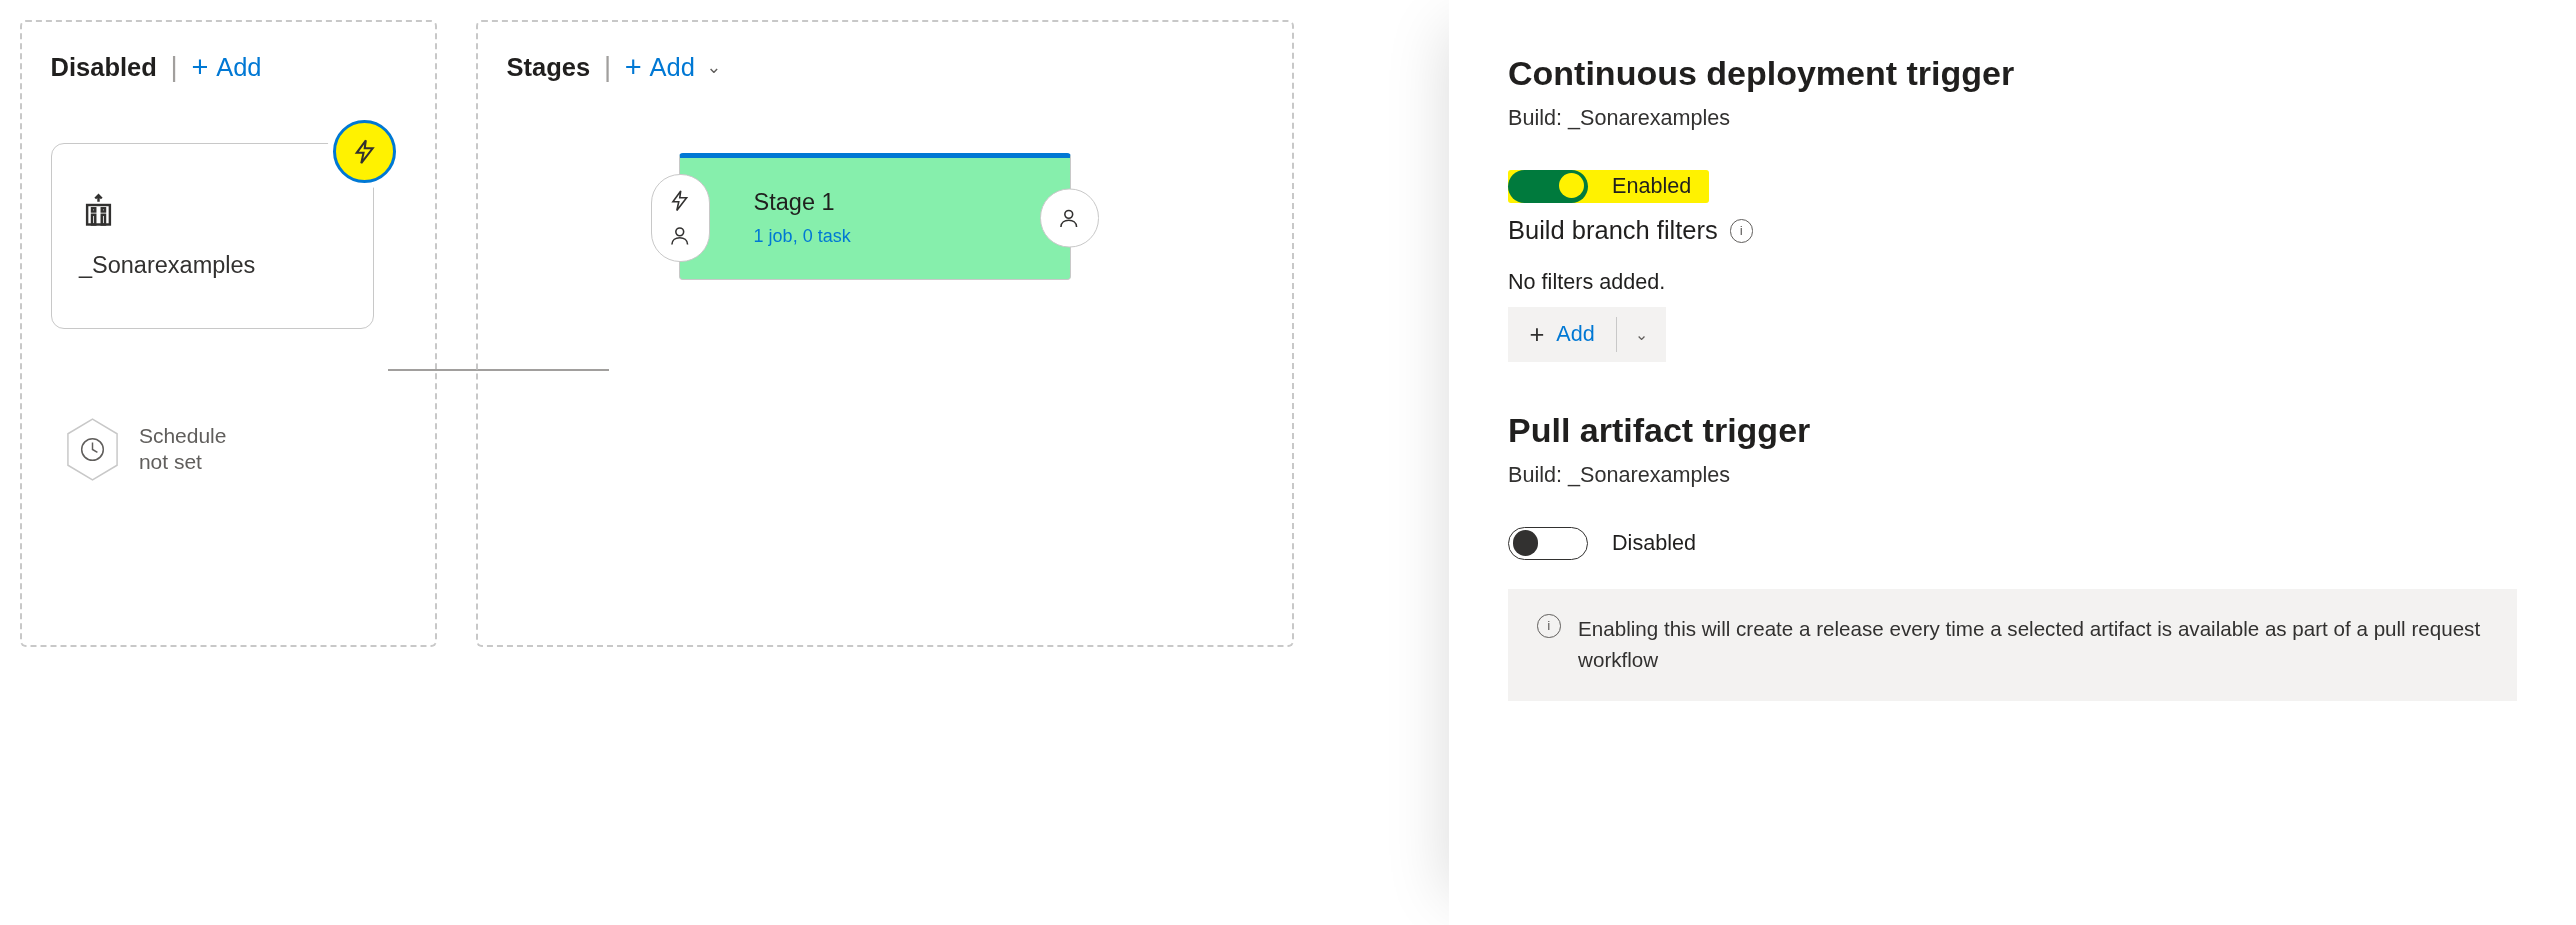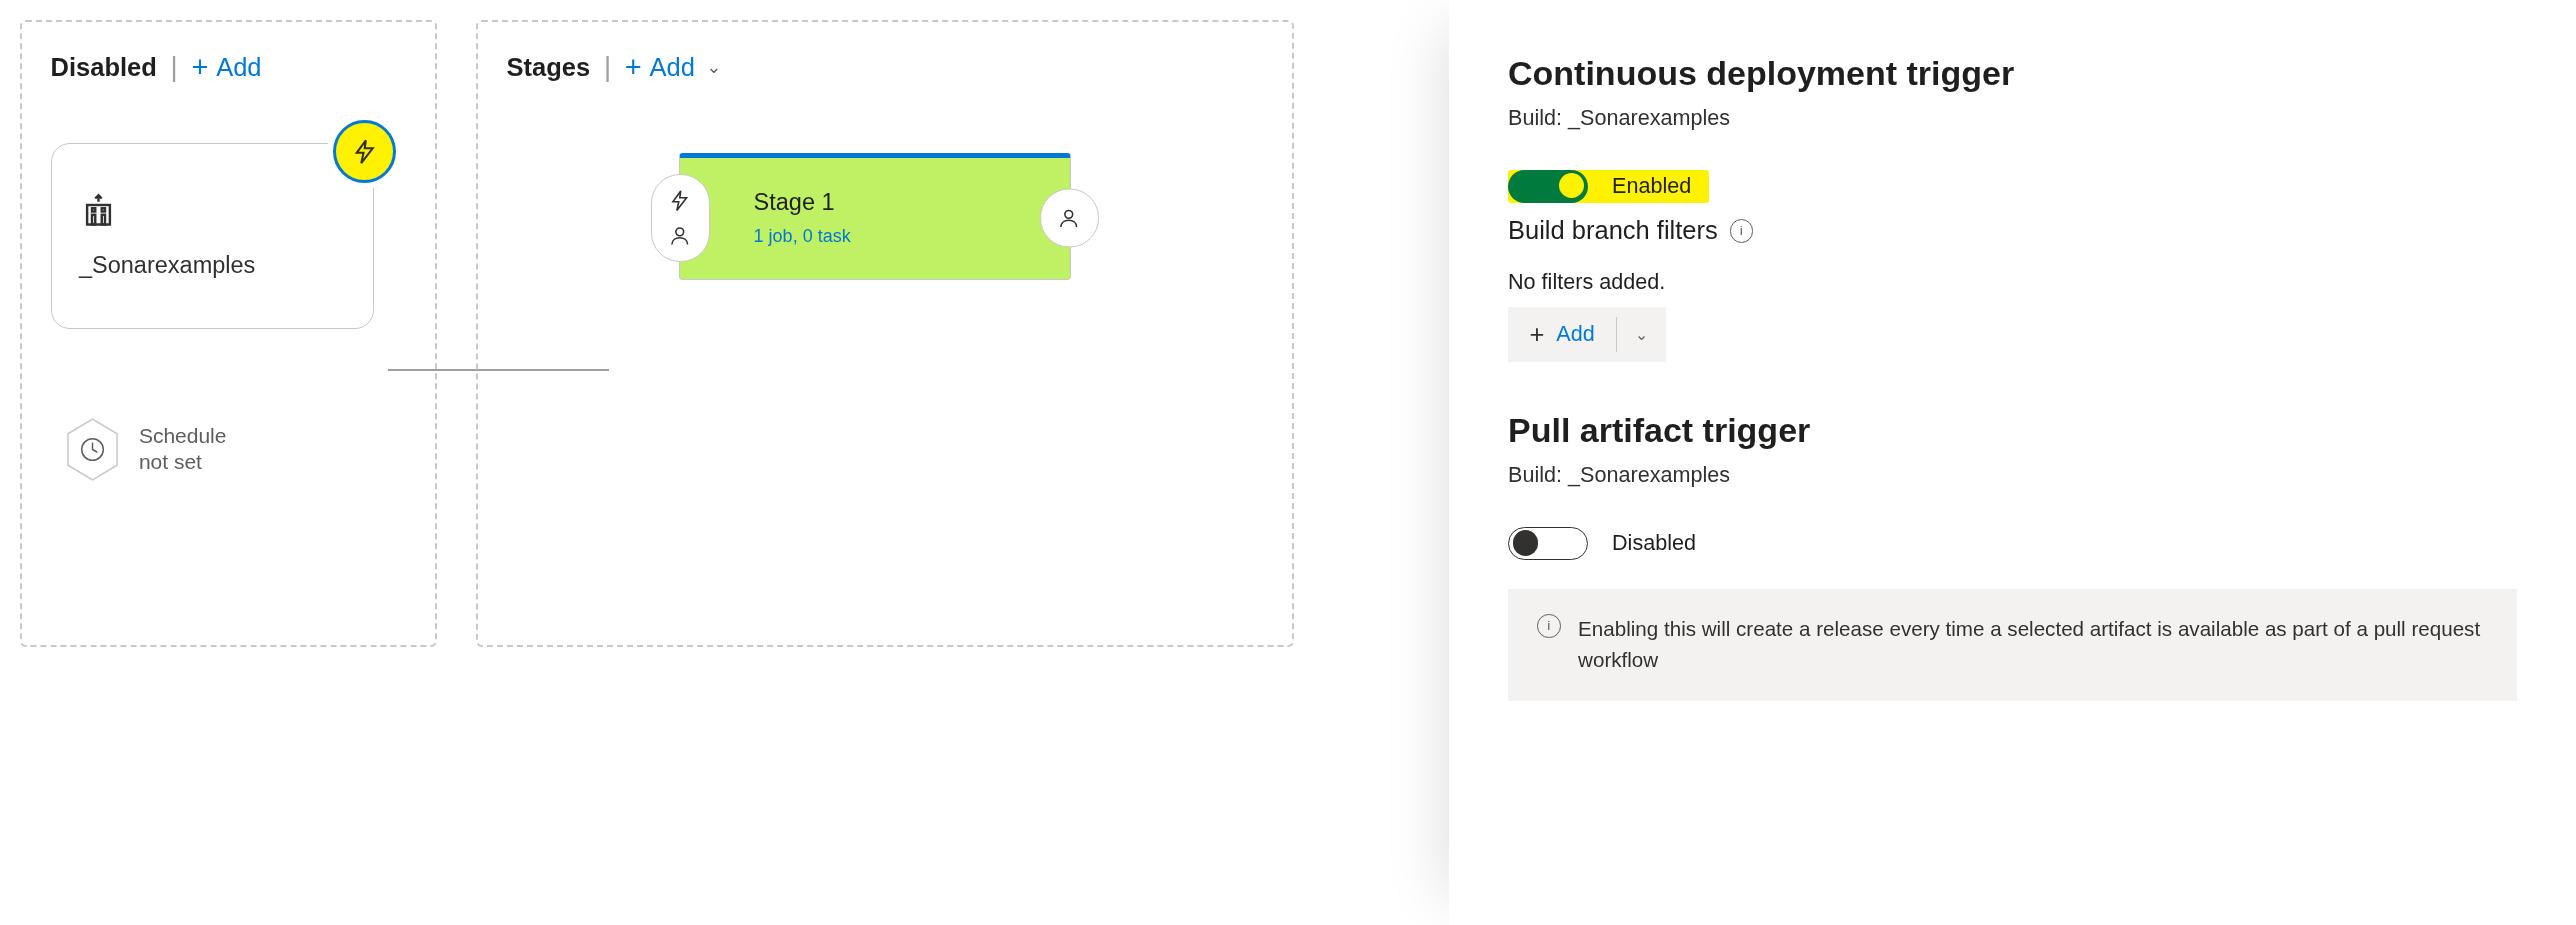--- a/index.html
+++ b/index.html
@@ -47,21 +47,21 @@
       font-weight: 400;
       cursor: pointer;
     }
     .add-plus { font-size: 29px; font-weight: 300; }
     .chevron-down { font-size: 17.6px; color: #605e5c; margin-left: 3.9px;}
     
     .artifact-card {
       width: 323px;
       height: 186px;
       border: 1px solid #c8c8c8;
-      border-radius: 19px;
+      border-radius: 13px;
       background: #fff;
       padding: 29px 27.4px;
       position: relative;
       display: flex;
       flex-direction: column;
       justify-content: center;
       gap: 17.6px;
     }
     .artifact-trigger-badge {
       position: absolute;
@@ -110,21 +110,21 @@
       background: #a19f9d;
     }
     
     .stage-card {
       width: 392px;
       height: 127px;
       border: 1px solid #c8c8c8;
       border-radius: 3.9px;
       border-top: 5.9px solid #0078d4;
       position: relative;
-      background: #bef264;
+      background: #86efac;
       margin-left: 172px;
       margin-top: 69px;
       padding: 19.6px 74px;
       display: flex;
       flex-direction: column;
       justify-content: center;
       gap: 9.8px;
     }
     .stage-pre-badge, .stage-post-badge {
       position: absolute;

